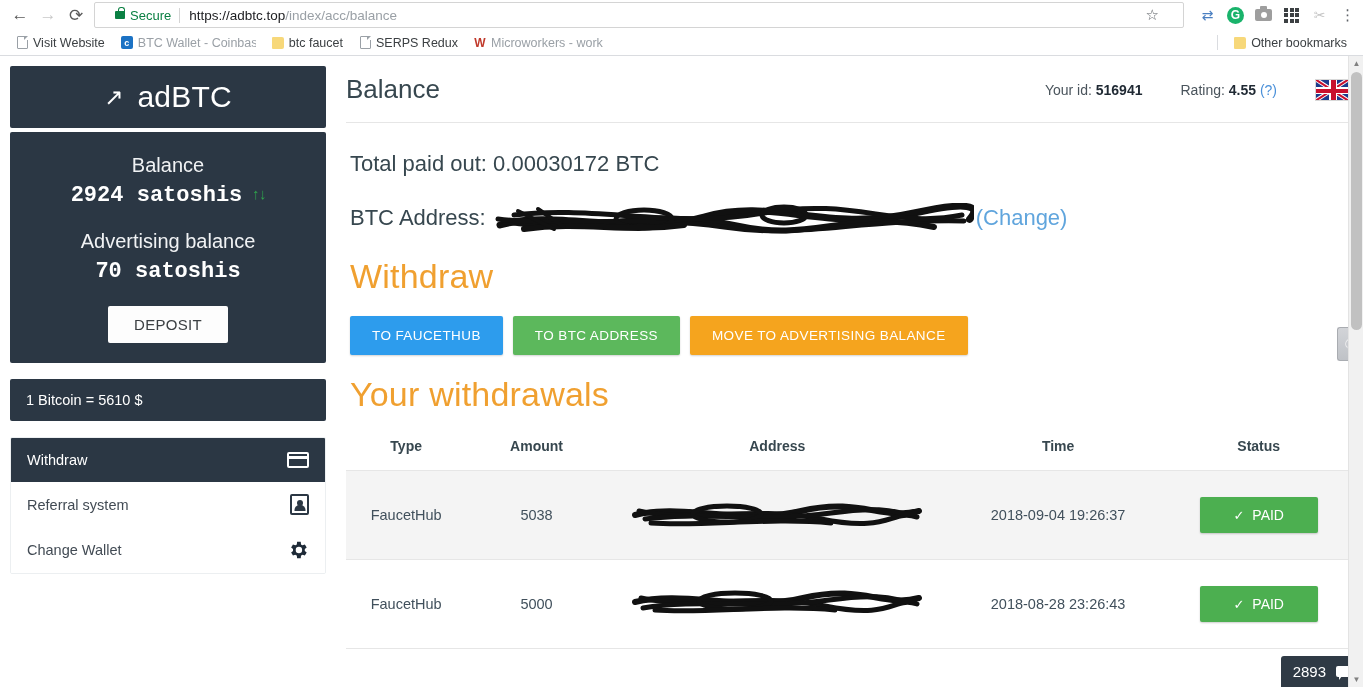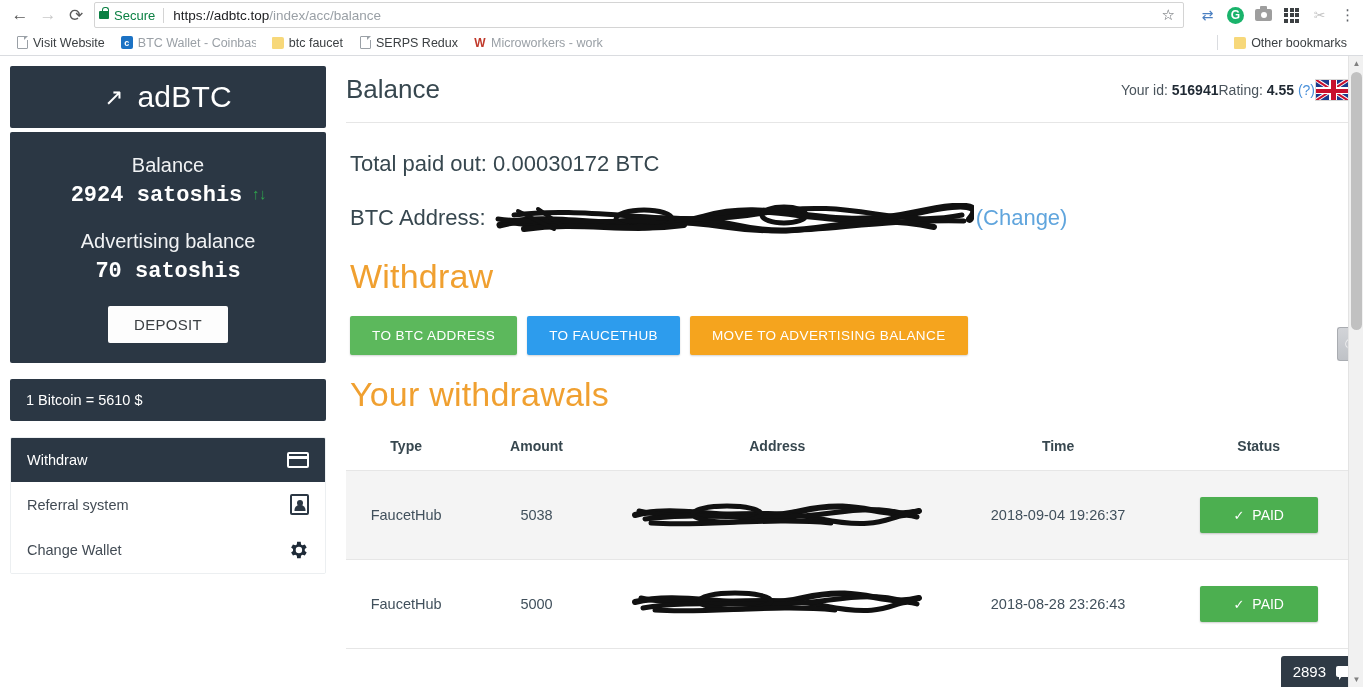--- a/index.html
+++ b/index.html
@@ -19,21 +19,21 @@
   .nav-btn {
     width: 28px; height: 28px; display: flex;
     align-items: center; justify-content: center;
     color: #5a5a5a; font-size: 17px; flex: none;
   }
   .nav-btn.disabled { color: #c8c8c8; }
   .omnibox {
     flex: 1; height: 26px; margin: 0 6px 0 4px;
     border: 1px solid #d4d4d4; border-radius: 2px;
     background: #fff; display: flex; align-items: center;
-    padding: 0 4px; font-size: 13px; color: #5f6368;
+    padding: 0 20px; font-size: 13px; color: #5f6368;
   }
   .lock-icon {
     width: 10px; height: 8px; background: #0b8043;
     border-radius: 1px; position: relative; margin-right: 5px;
     flex: none;
   }
   .lock-icon::before {
     content: ""; position: absolute; left: 2.5px; top: -4px;
     width: 5px; height: 5px; border: 1.6px solid #0b8043;
     border-bottom: none; border-radius: 3px 3px 0 0;
@@ -193,21 +193,21 @@
   .main {
     flex: 1; padding: 18px 14px 0 10px; overflow: hidden;
     position: relative;
   }
   .main-head {
     display: flex; align-items: center;
     border-bottom: 1px solid #e6e6e6; padding-bottom: 17px;
   }
   .page-title { font-size: 26px; color: #37474f; font-weight: normal; }
   .head-right {
-    margin-left: auto; display: flex; align-items: center; 
+    margin-left: auto; display: flex; align-items: center; gap: 38px;
   }
   .head-meta { font-size: 14px; color: #4a545c; }
   .head-meta b { color: #1f2933; }
   .q-link { color: #4a90d9; }
   .flag {
     width: 34px; height: 22px; position: relative; overflow: hidden;
     background: #1b3a8c; border: 1px solid #d8d8d8; flex: none;
   }
   .flag .d1, .flag .d2 {
     position: absolute; left: 50%; top: 50%; width: 46px; height: 4px;
@@ -477,22 +477,22 @@
             <path d="M24 8 L60 26 M44 6 L70 24" stroke-width="4"></path>
           </g>
         </svg>
       </span>
       <span class="change-link">(Change)</span>
     </div>
 
     <h2 class="sec-title">Withdraw</h2>
 
     <div class="btn-row">
+      <button class="wbtn" style="background:#2d9ced;">TO FAUCETHUB</button>
       <button class="wbtn" style="background:#5cb85c;">TO BTC ADDRESS</button>
-      <button class="wbtn" style="background:#2d9ced;">TO FAUCETHUB</button>
       <button class="wbtn" style="background:#f5a41e;">MOVE TO ADVERTISING BALANCE</button>
     </div>
 
     <h2 class="sec-title tight">Your withdrawals</h2>
 
     <table class="wtable">
       <thead>
         <tr>
           <th style="width:12%">Type</th>
           <th style="width:14%">Amount</th>

